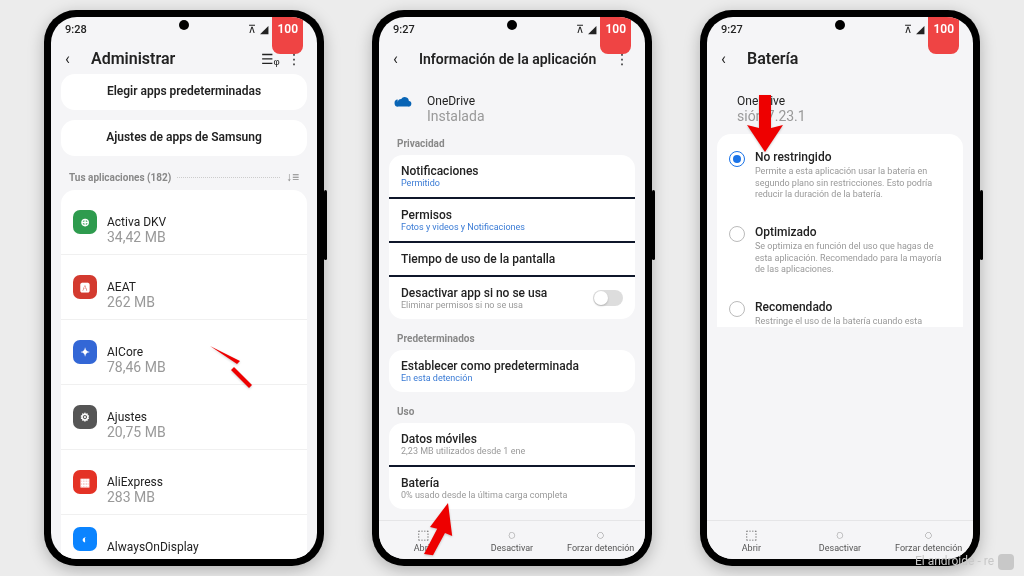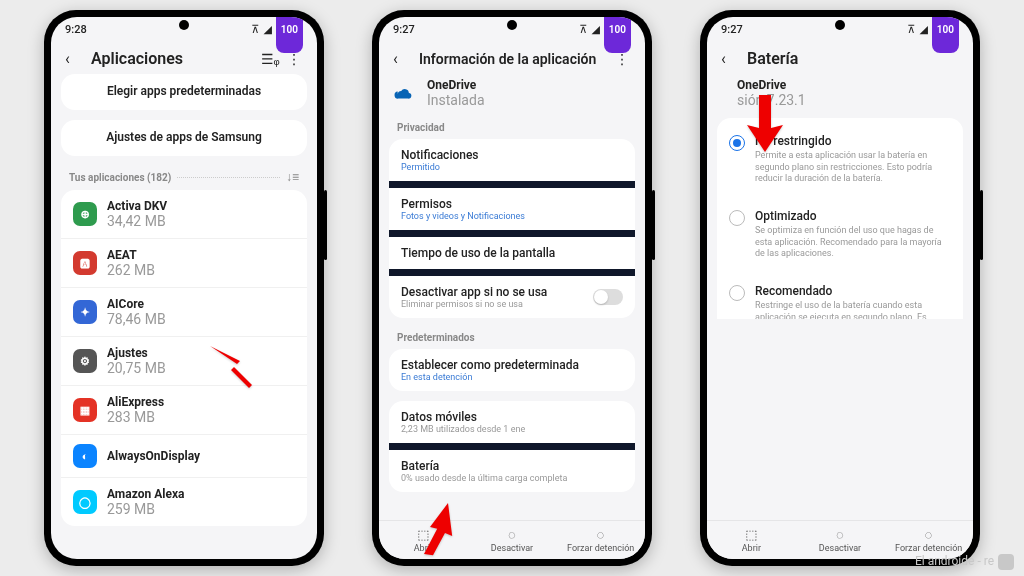--- a/index.html
+++ b/index.html
@@ -53,22 +53,22 @@
     top: 10px; left: 50%;
     transform: translateX(-50%);
     width: 10px; height: 10px;
     background: #000;
     border-radius: 50%;
   }
   .status-bar .time { flex: 0 0 auto; }
   .status-bar .spacer { flex: 1; }
   .status-bar .icons { display:flex; gap:4px; align-items:center; }
   .bat-pill {
-    background:#6d28d9; color:#fff; border-radius:8px;
-    font-size:10px; padding:18px 5px; font-weight:600;
+    background:#ef4444; color:#fff; border-radius:8px;
+    font-size:12px; padding:18px 5px; font-weight:600;
   }
   
   .header {
     display:flex; align-items:center; padding: 8px 14px 6px;
   }
   .header .back { width:16px; margin-right:10px; font-size:16px; }
   .header .title { font-size:16px; font-weight:600; flex:1; }
   .header .act { width:18px; text-align:center; margin-left:6px; font-size:14px; }
   .content { flex:1; overflow:hidden; padding: 0 10px; }
   .card {
@@ -88,25 +88,25 @@
     padding:9px 12px;
     border-bottom:1px solid #f0f0f0;
   }
   .app-row:last-child { border-bottom:none; }
   .app-icon {
     width:24px; height:24px; border-radius:7px;
     flex:0 0 24px; margin-right:10px;
     display:flex; align-items:center; justify-content:center;
     font-size:11px; color:#fff; font-weight:600;
   }
-  .app-name { font-size:12px; font-weight:700; }
+  .app-name { font-size:12px; font-weight:400;margin-top:16px; }
   .app-sub  { font-size:14px; color:#999; }
   
   .info-card { background:#fff; border-radius:14px; overflow:hidden; margin-bottom:10px; }
-  .info-row { padding:9px 12px; border-bottom:7px solid #0f172a; }
+  .info-row { padding:9px 12px; border-bottom:2px solid #0f172a; }
   .info-row:last-child { border-bottom:none; }
   .info-row .lbl { font-size:12px; font-weight:500; }
   .info-row .val { font-size:9px; color:#3a7bd5; }
   .info-row .val.gray { color:#999; }
   .toggle-row { display:flex; align-items:center; }
   .toggle-row .txt { flex:1; }
   .toggle {
     width:30px; height:16px; background:#ddd; border-radius:10px; position:relative;
   }
   .toggle::after { content:""; position:absolute; left:1px; top:1px; width:14px; height:14px; background:#fff; border-radius:50%; box-shadow:0 1px 2px rgba(0,0,0,.2);}
@@ -156,21 +156,21 @@
       <span class="time">9:28</span>
       <span class="spacer"></span>
       <span class="icons">
         <span>⊼</span>
         <span>◢</span>
         <span class="bat-pill">100</span>
       </span>
     </div>
     <div class="header">
       <span class="back">‹</span>
-      <span class="title">Aplicaciones</span>
+      <span class="title">Administrar</span>
       <span class="act">☰ᵩ</span>
       <span class="act">⋮</span>
     </div>
     <div class="content">
       <div class="card">
         <div class="ttl">Elegir apps predeterminadas</div>
       </div>
       <div class="card">
         <div class="ttl">Ajustes de apps de Samsung</div>
       </div>
@@ -296,20 +296,21 @@
         </div>
       <div class="section-label">Predeterminados</div>
       <div class="info-card" id="p2rows2">
           <div class="info-row">
             <div class="txt">
               <div class="lbl">Establecer como predeterminada</div>
               <div class="val">En esta detención</div>
             </div>
           </div>
         </div>
+      <div class="section-label">Uso</div>
       <div class="info-card" id="p2rows3">
           <div class="info-row">
             <div class="txt">
               <div class="lbl">Datos móviles</div>
               <div class="val gray">2,23 MB utilizados desde 1 ene</div>
             </div>
           </div>
           <div class="info-row">
             <div class="txt">
               <div class="lbl">Batería</div>

